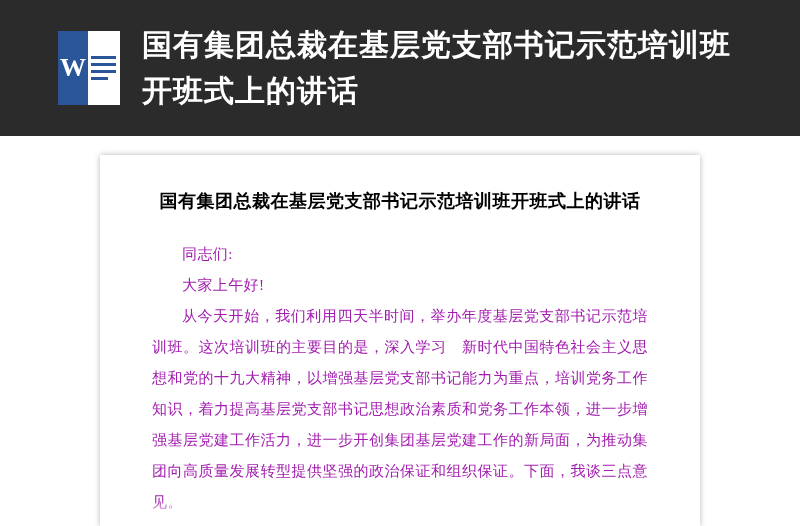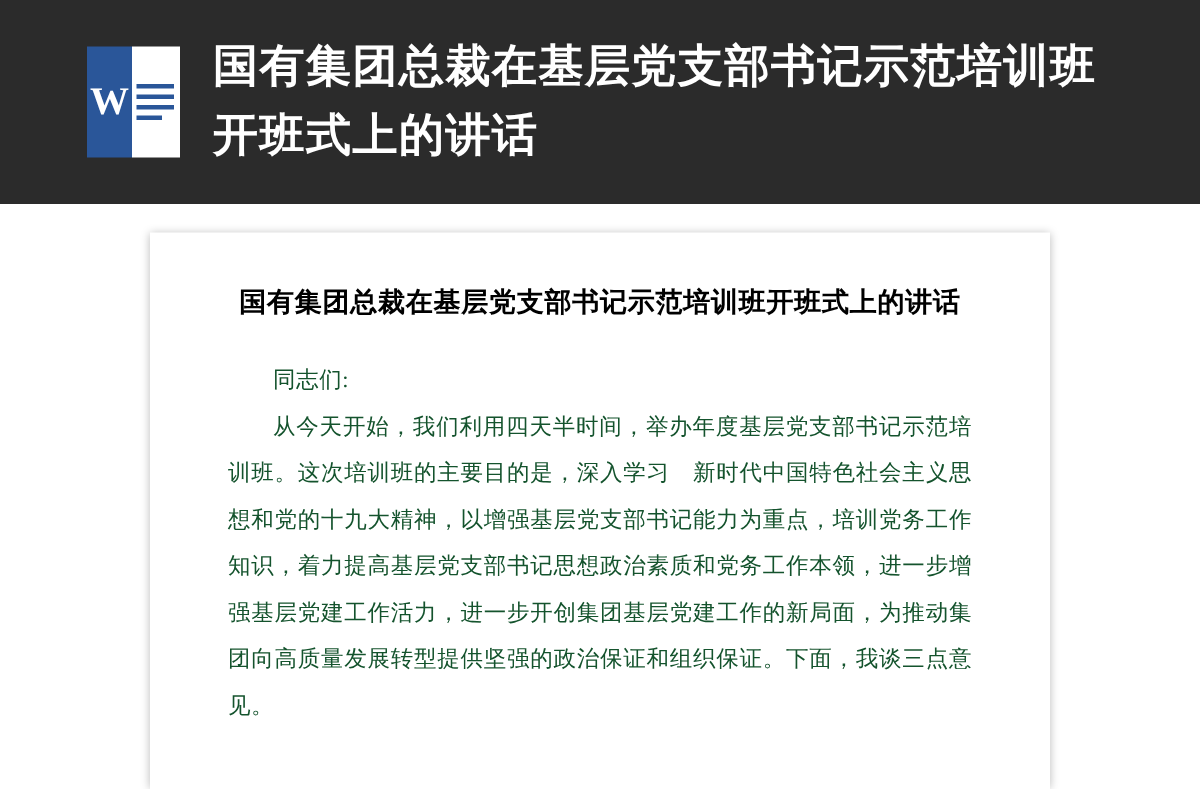--- a/index.html
+++ b/index.html
@@ -93,21 +93,21 @@
     line-height: 32px;
     text-align: center;
     color: #000000;
     margin: 0 0 22px 0;
     letter-spacing: 0.5px;
   }
   .doc-p {
     font-family: "Liberation Serif", serif;
     font-size: 15px;
     line-height: 31px;
-    color: #14532d;
+    color: #a21caf;
     margin: 0;
     text-align: justify;
     text-indent: 2em;
     letter-spacing: 0.4px;
   }
   .fade-bottom {
     position: absolute;
     left: 0;
     bottom: 0;
     width: 100%;
@@ -128,15 +128,16 @@
       <div class="ln"></div>
       <div class="ln short"></div>
     </div>
   </div>
   <div class="header-title">国有集团总裁在基层党支部书记示范培训班开班式上的讲话</div>
 </div>
 
 <div class="page">
   <div class="doc-title">国有集团总裁在基层党支部书记示范培训班开班式上的讲话</div>
   <p class="doc-p">同志们:</p>
+  <p class="doc-p">大家上午好!</p>
   <p class="doc-p">从今天开始，我们利用四天半时间，举办年度基层党支部书记示范培训班。这次培训班的主要目的是，深入学习　新时代中国特色社会主义思想和党的十九大精神，以增强基层党支部书记能力为重点，培训党务工作知识，着力提高基层党支部书记思想政治素质和党务工作本领，进一步增强基层党建工作活力，进一步开创集团基层党建工作的新局面，为推动集团向高质量发展转型提供坚强的政治保证和组织保证。下面，我谈三点意见。</p>
   <div class="fade-bottom"></div>
 </div>
 
 </body></html>

